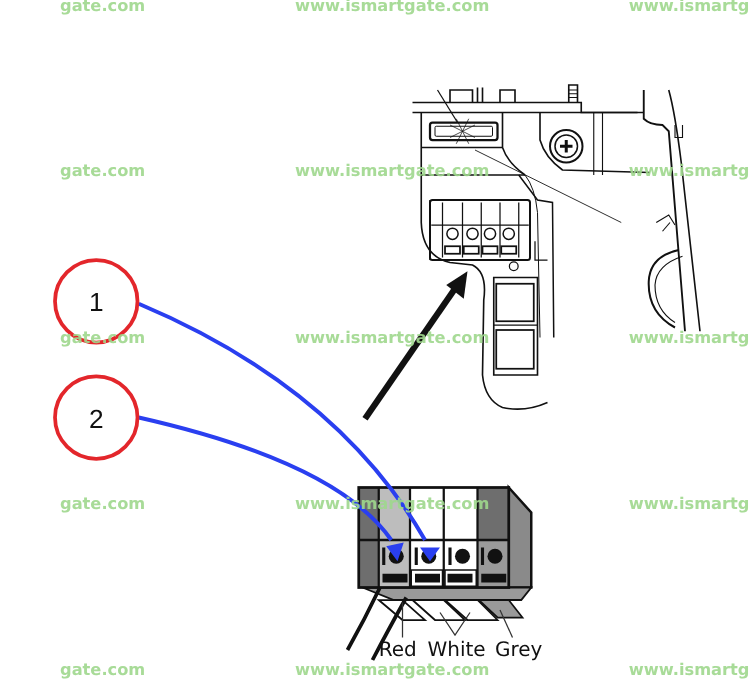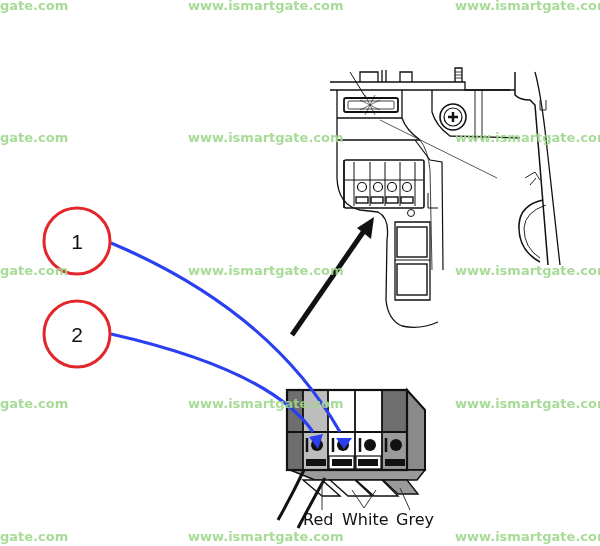--- a/index.html
+++ b/index.html
@@ -1,18 +1,18 @@
 <!DOCTYPE html>
 <html><head>
 <meta charset="utf-8">
 <style>
   html, body { margin: 0; padding: 0; background: #ffffff; }
   body { width: 600px; height: 546px; position: relative; overflow: hidden; font-family: "DejaVu Sans", sans-serif; }
   #stage { position: absolute; left: 0; top: 0; width: 600px; height: 546px; }
-  .wm { position: absolute; font-family: "DejaVu Sans", sans-serif; font-weight: bold; font-size: 13px; color: #9fd88d; white-space: nowrap; line-height: 1; opacity: 0.9; }
+  .wm { position: absolute; font-family: "DejaVu Sans", sans-serif; font-weight: bold; font-size: 13px; color: #9fd88d; white-space: nowrap; line-height: 1; opacity: 0.9; padding-left: 48px; }
   .callout-num { font-family: "Liberation Sans", sans-serif; font-size: 21px; fill: #111; }
   .wire-label { font-family: "DejaVu Sans", sans-serif; font-size: 16px; fill: #111; }
 </style>
 </head>
 <body>
 
 <div id="stage">
 
   <svg width="600" height="546" viewBox="0 0 600 546" xmlns="http://www.w3.org/2000/svg" style="position:absolute;left:0;top:0;">
 

